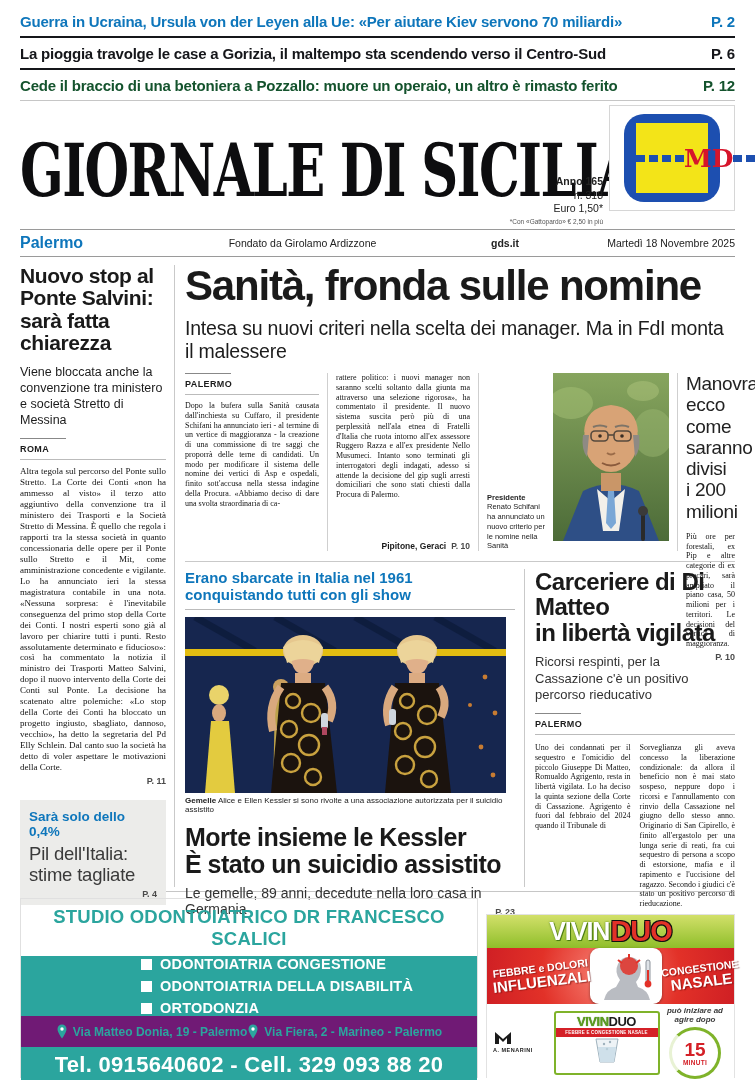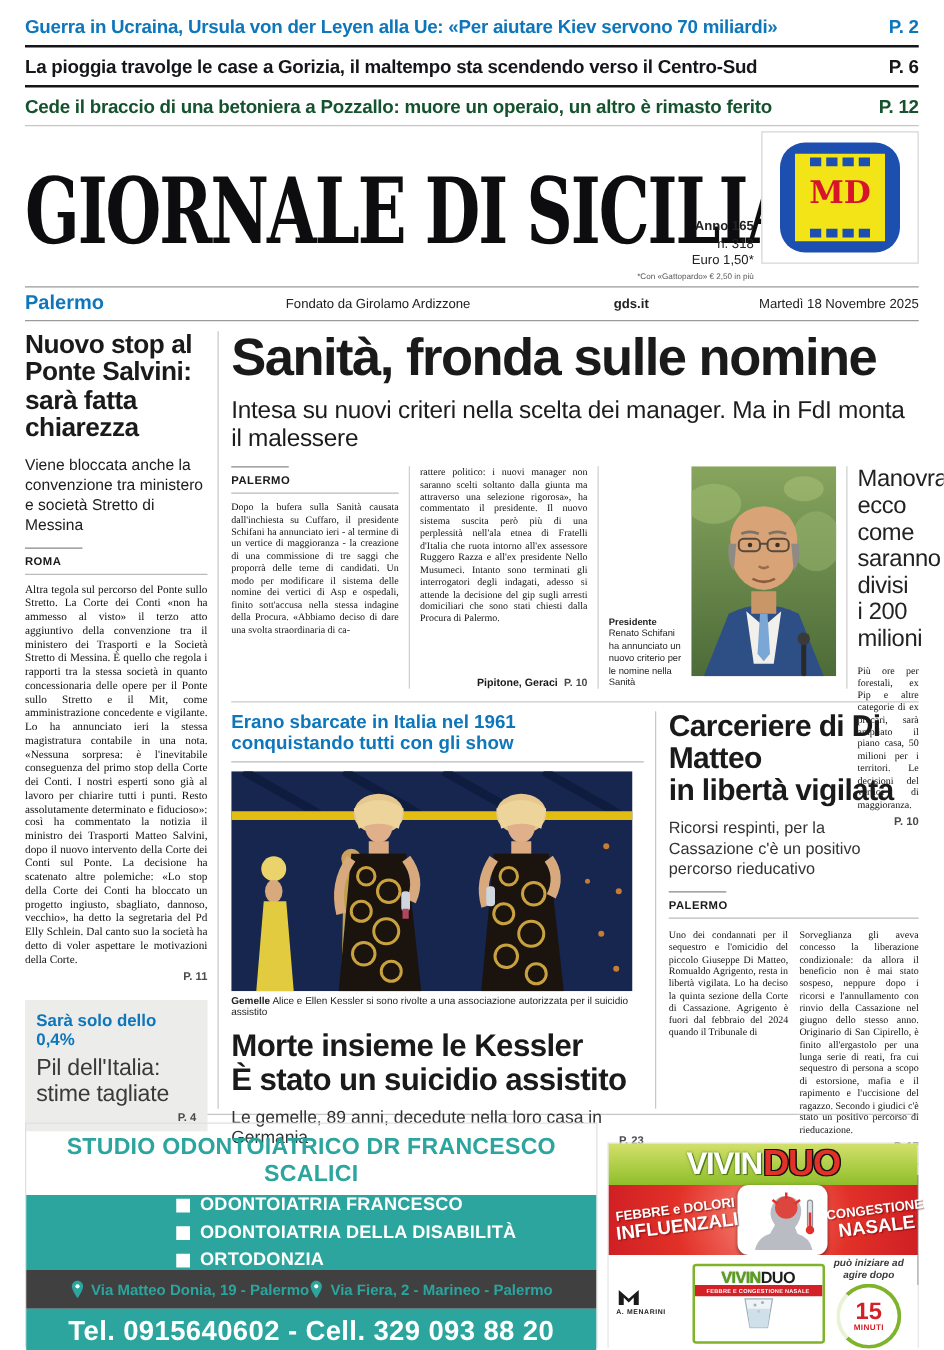--- a/index.html
+++ b/index.html
@@ -14,21 +14,21 @@
   .strip-page{font-weight:bold;}
   
   .masthead{position:relative;height:128px;}
   .mast-title{position:absolute;left:0;bottom:16px;font-family:"DejaVu Serif",serif;font-weight:bold;
               font-size:64px;letter-spacing:-2px;white-space:nowrap;transform:scale(.8,1.14);
               transform-origin:left bottom;color:#0d0d0f;}
   .md-ad{position:absolute;right:0;top:4px;width:124px;height:104px;border:1px solid #d6d6d6;
          display:flex;align-items:center;justify-content:center;background:#fff;}
   .md-logo{width:96px;height:88px;background:#1d4fb0;border-radius:20px;display:flex;
            align-items:center;justify-content:center;}
-  .md-core{width:72px;height:70px;background:#f3e418;display:flex;flex-direction:column;
+  .md-core{width:72px;height:70px;background:#f3e418;display:flex;flex-direction:row;
            align-items:center;justify-content:space-between;padding:3px 0;box-sizing:border-box;}
   .md-sprockets{display:flex;gap:4px;}
   .md-sprockets i{display:block;width:9px;height:7px;background:#1d4fb0;}
   .md-word{font-family:"DejaVu Serif",serif;font-weight:bold;font-size:25px;color:#d6152b;line-height:1;}
   .md-lines{width:30px;}
   .md-lines .l1{height:2px;background:#d6152b;}
   .md-lines .l2{height:2px;background:#3aa12f;margin-top:1px;}
   .edition{position:absolute;right:132px;top:74px;text-align:right;font-size:10.5px;line-height:1.3;color:#222;}
   .edition .anno{font-weight:bold;}
   .edition .note{font-size:6.5px;color:#555;margin-top:2px;}
@@ -94,21 +94,21 @@
   .iv-body{font-family:"Liberation Serif",serif;font-size:9px;line-height:1.25;text-align:justify;margin-top:6px;}
   .iv-photo{width:86px;flex:none;}
   
   .ads{display:flex;gap:8px;border-top:1px solid #c6c6c6;padding-top:6px;margin-top:4px;height:180px;}
   .dental{flex:1;display:flex;flex-direction:column;border:1px solid #e0e0e0;min-width:0;}
   .d-title{color:#2ba59e;font-weight:bold;font-size:18.5px;text-align:center;padding:7px 0 6px;letter-spacing:.2px;}
   .d-services{background:#2ba59e;flex:1;display:flex;flex-direction:column;justify-content:center;
               gap:6px;padding-left:120px;}
   .svc{display:flex;align-items:center;gap:8px;color:#fff;font-weight:bold;font-size:14.5px;letter-spacing:.2px;}
   .svc .sq{width:11px;height:11px;background:#fff;flex:none;}
-  .d-addr{display:flex;justify-content:center;align-items:center;padding:8px 0;background:#404040;}
+  .d-addr{display:flex;justify-content:center;align-items:center;padding:8px 0;background:#701a75;}
   .addr{display:flex;align-items:center;gap:5px;color:#2ba59e;font-weight:bold;font-size:12px;}
   .d-contact{background:#2ba59e;text-align:center;color:#fff;padding:5px 0 7px;}
   .d-phone{font-weight:bold;font-size:22px;letter-spacing:.3px;}
   .d-mail{font-size:11.5px;margin-top:2px;}
   .vivin{width:247px;flex:none;display:flex;flex-direction:column;border:1px solid #e2e2e2;margin-top:16px;}
   .v-top{height:37px;background:linear-gradient(180deg,#d2e06a,#8fbe2a);display:flex;align-items:center;
          justify-content:center;gap:1px;}
   .v-brand-a{color:#fff;font-weight:bold;font-size:25px;letter-spacing:-1px;
              text-shadow:0 0 2px #4c7c14,1px 1px 0 #4c7c14;}
   .v-brand-b{color:#e23128;font-weight:bold;font-size:29px;letter-spacing:-1px;
@@ -405,21 +405,21 @@
       </div>
     </div>
   </div>
 
   <div class="ads">
     <div class="dental">
       <div class="d-title">STUDIO ODONTOIATRICO DR FRANCESCO SCALICI</div>
       <div class="d-services">
         <div class="svc">
             <span class="sq"></span>
-            <span>ODONTOIATRIA FRANCESCO</span>
+            <span>ODONTOIATRIA CONGESTIONE</span>
           </div>
         <div class="svc">
             <span class="sq"></span>
             <span>ODONTOIATRIA DELLA DISABILITÀ</span>
           </div>
         <div class="svc">
             <span class="sq"></span>
             <span>ORTODONZIA</span>
           </div>
       </div>

